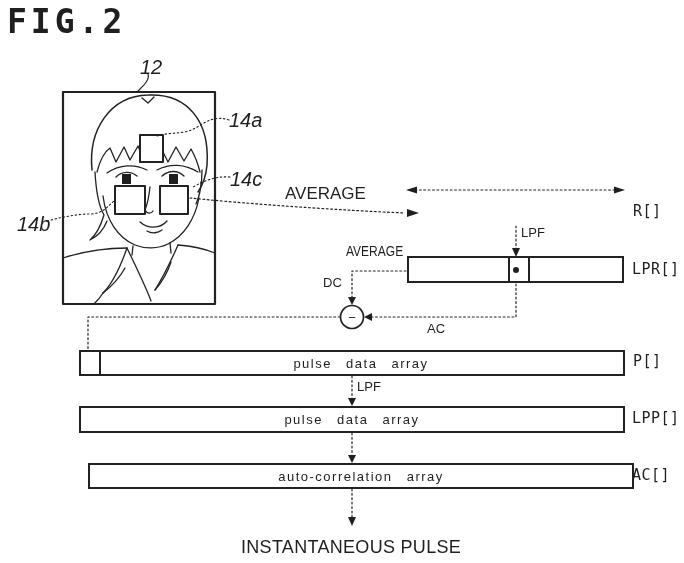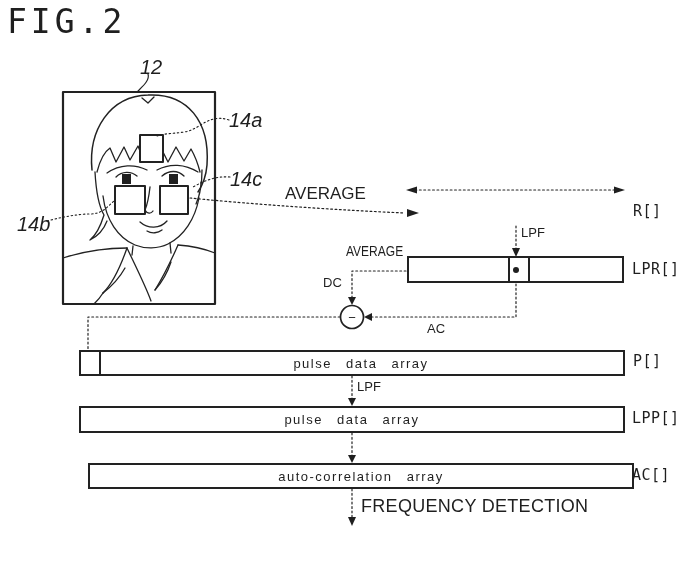--- a/index.html
+++ b/index.html
@@ -111,21 +111,21 @@
         <polygon points="88,361 84,352.5 92,352.5"></polygon>
         <polygon points="352,406 348,398 356,398"></polygon>
         <polygon points="352,463 348,455 356,455"></polygon>
         <polygon points="352,526 348,517 356,517"></polygon>
       </g>
 
       <circle cx="352" cy="317" r="11.5" fill="#ffffff" stroke-width="1.7"></circle>
     </g>
   </svg>
 
-  <div class="lbl fig-title" style="left:7px;top:5px;">FIG.2</div>
+  <div class="lbl fig-title" style="left:7px;top:5px;font-weight:bold;">FIG.2</div>
 
   <div class="lbl ref" style="left:140px;top:57px;">12</div>
   <div class="lbl ref" style="left:229px;top:110px;">14a</div>
   <div class="lbl ref" style="left:230px;top:169px;">14c</div>
   <div class="lbl ref" style="left:17px;top:214px;">14b</div>
 
   <div class="lbl mid" style="left:285px;top:185px;">AVERAGE</div>
 
   <div class="lbl tag" style="left:633px;top:204px;">R[]</div>
 
@@ -154,16 +154,16 @@
     <span class="arr-text">pulse data array</span>
   </div>
   <div class="lbl tag" style="left:632px;top:411px;">LPP[]</div>
 
 
   <div class="arr-box" style="left:88px;top:463px;width:546px;height:26px;">
     <span class="arr-text">auto-correlation array</span>
   </div>
   <div class="lbl tag" style="left:632px;top:468px;">AC[]</div>
 
-  <div class="lbl big" style="left:361px;top:497px;">FREQUENCY DETECTION</div>
 
+  <div class="lbl big" style="left:241px;top:538px;">INSTANTANEOUS PULSE</div>
 
 </div>
 
 </body></html>

